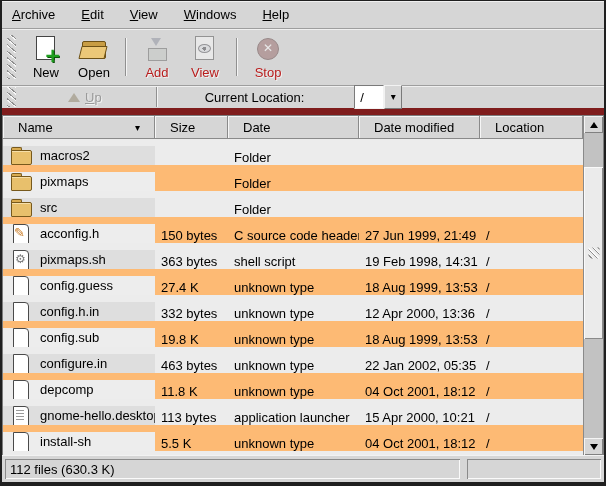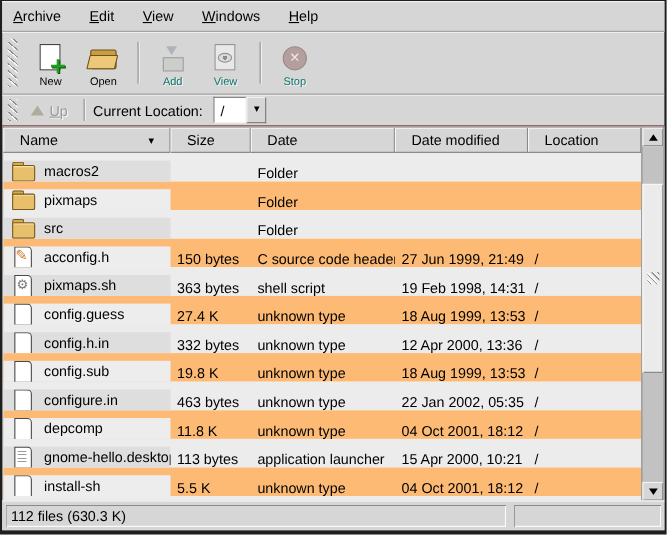--- a/index.html
+++ b/index.html
@@ -32,22 +32,22 @@
   .handle {
     width:9px; height:44px; margin:0 6px 0 1px;
     background:repeating-linear-gradient(40deg,#f6f6f6 0 1px,#8f8f8f 1px 2px,#d6d6d6 2px 5px);
   }
   .locbar .handle { height:20px; }
   .tbtn {
     border:none; background:transparent; font:inherit;
     display:flex; flex-direction:column; align-items:center; justify-content:flex-end;
     min-width:48px; height:50px; padding:2px 7px; gap:2px; cursor:default;
   }
-  .tlabel { font-size:10px; color:#000; }
-  .tbtn.disabled .tlabel { color:#0f766e; text-shadow:1px 1px 0 #f2f2f2; }
+  .tlabel { font-size:13px; color:#000; }
+  .tbtn.disabled .tlabel { color:#b91c1c; text-shadow:1px 1px 0 #f2f2f2; }
   .tbtn.disabled .ticon { opacity:.45; filter:grayscale(55%); }
   .vsep { width:1px; height:38px; background:#909090; box-shadow:1px 0 0 #f4f4f4; margin:0 7px; }
 
   .ticon { position:relative; width:30px; height:28px; display:block; }
   
   .icon-new::before { content:""; position:absolute; left:5px; top:1px; width:17px; height:22px;
     background:#fff; border:1px solid #444; }
   .icon-new::after { content:"+"; position:absolute; right:0; bottom:-4px;
     font:bold 20px "DejaVu Sans",sans-serif; color:#1f9e1f; text-shadow:1px 1px 0 #0a520a; }
   
@@ -74,21 +74,21 @@
   
   .icon-stop::before { content:""; position:absolute; left:4px; top:3px; width:20px; height:20px;
     border-radius:50%; background:#bf4f4f; border:1px solid #6e2424; }
   .icon-stop::after { content:"\2715"; position:absolute; left:10px; top:6px;
     font:bold 12px "DejaVu Sans",sans-serif; color:#fff; }
 
   
   .locbar {
     height:29px; flex:0 0 29px;
     display:flex; align-items:center; padding:2px 4px;
-    border-bottom:1px solid #7f1d1d; box-shadow: inset 0 1px 0 #f0f0f0;
+    border-bottom:7px solid #7f1d1d; box-shadow: inset 0 1px 0 #f0f0f0; gap: 40px;
   }
   .upbtn { border:none; background:transparent; font:inherit; display:flex; align-items:center;
     gap:5px; padding:2px 6px; cursor:default; }
   .up-tri { width:0; height:0; border:6px solid transparent; border-bottom:9px solid #a8a090;
     margin-top:-6px; opacity:.8; }
   .up-label { display:inline-block; color:#9a9a9a; text-shadow:1px 1px 0 #f2f2f2; }
   .up-label::first-letter { text-decoration:underline; }
   .locbar .vsep { height:20px; margin:0 8px; }
   .loc-label { margin-right:10px; }
   .combo { display:flex; align-items:stretch; height:24px; }

